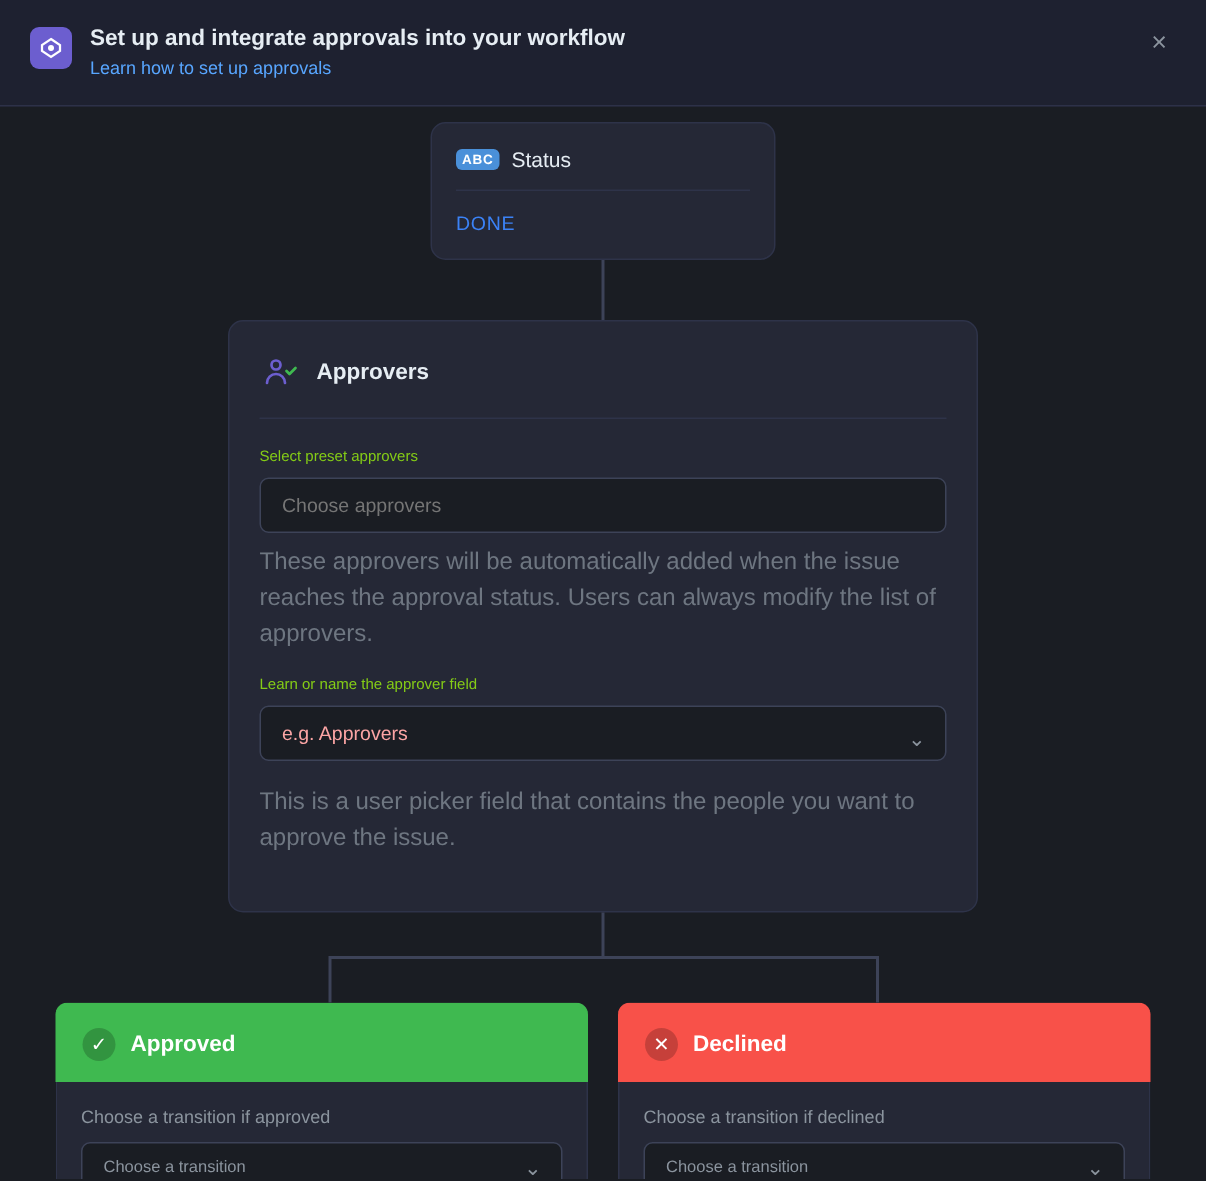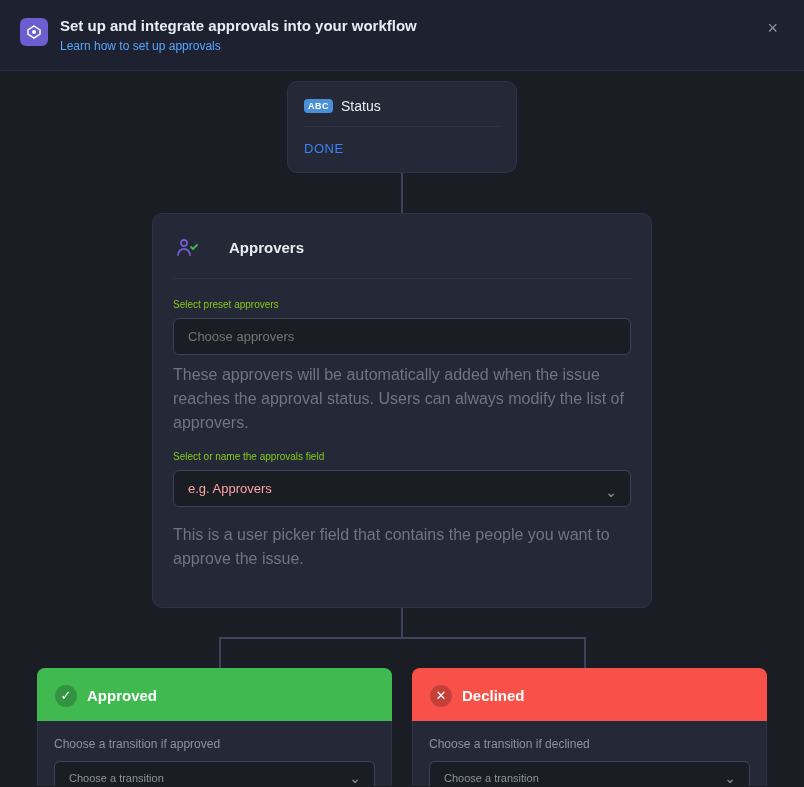--- a/index.html
+++ b/index.html
@@ -138,21 +138,21 @@
     .approvers-section {
       background: #252836;
       border-radius: 10px;
       width: 500px;
       padding: 20px;
       border: 1px solid #2e3349;
     }
     .approvers-header {
       display: flex;
       align-items: center;
-      gap: 28px;
+      gap: 10px;
       margin-bottom: 20px;
       padding-bottom: 16px;
       border-bottom: 1px solid #2e3349;
     }
     .approvers-icon {
       width: 28px;
       height: 28px;
       display: flex;
       align-items: center;
       justify-content: center;
@@ -406,21 +406,21 @@
         </div>
         <span class="approvers-title">Approvers</span>
       </div>
 
       
       <div class="field-label">Select preset approvers</div>
       <input type="text" class="field-input" placeholder="Choose approvers" style="">
       <div class="field-hint">These approvers will be automatically added when the issue reaches the approval status. Users can always modify the list of approvers.</div>
 
       
-      <div class="field-label">Select or name the approvals field</div>
+      <div class="field-label">Learn or name the approver field</div>
       <div class="select-wrapper">
         <select class="field-select">
           <option value="">e.g. Approvers</option>
         </select>
       </div>
       <div class="field-hint">This is a user picker field that contains the people you want to approve the issue.</div>
     </div>
 
     <div class="branch-area">
       <div class="vert-center"></div>

